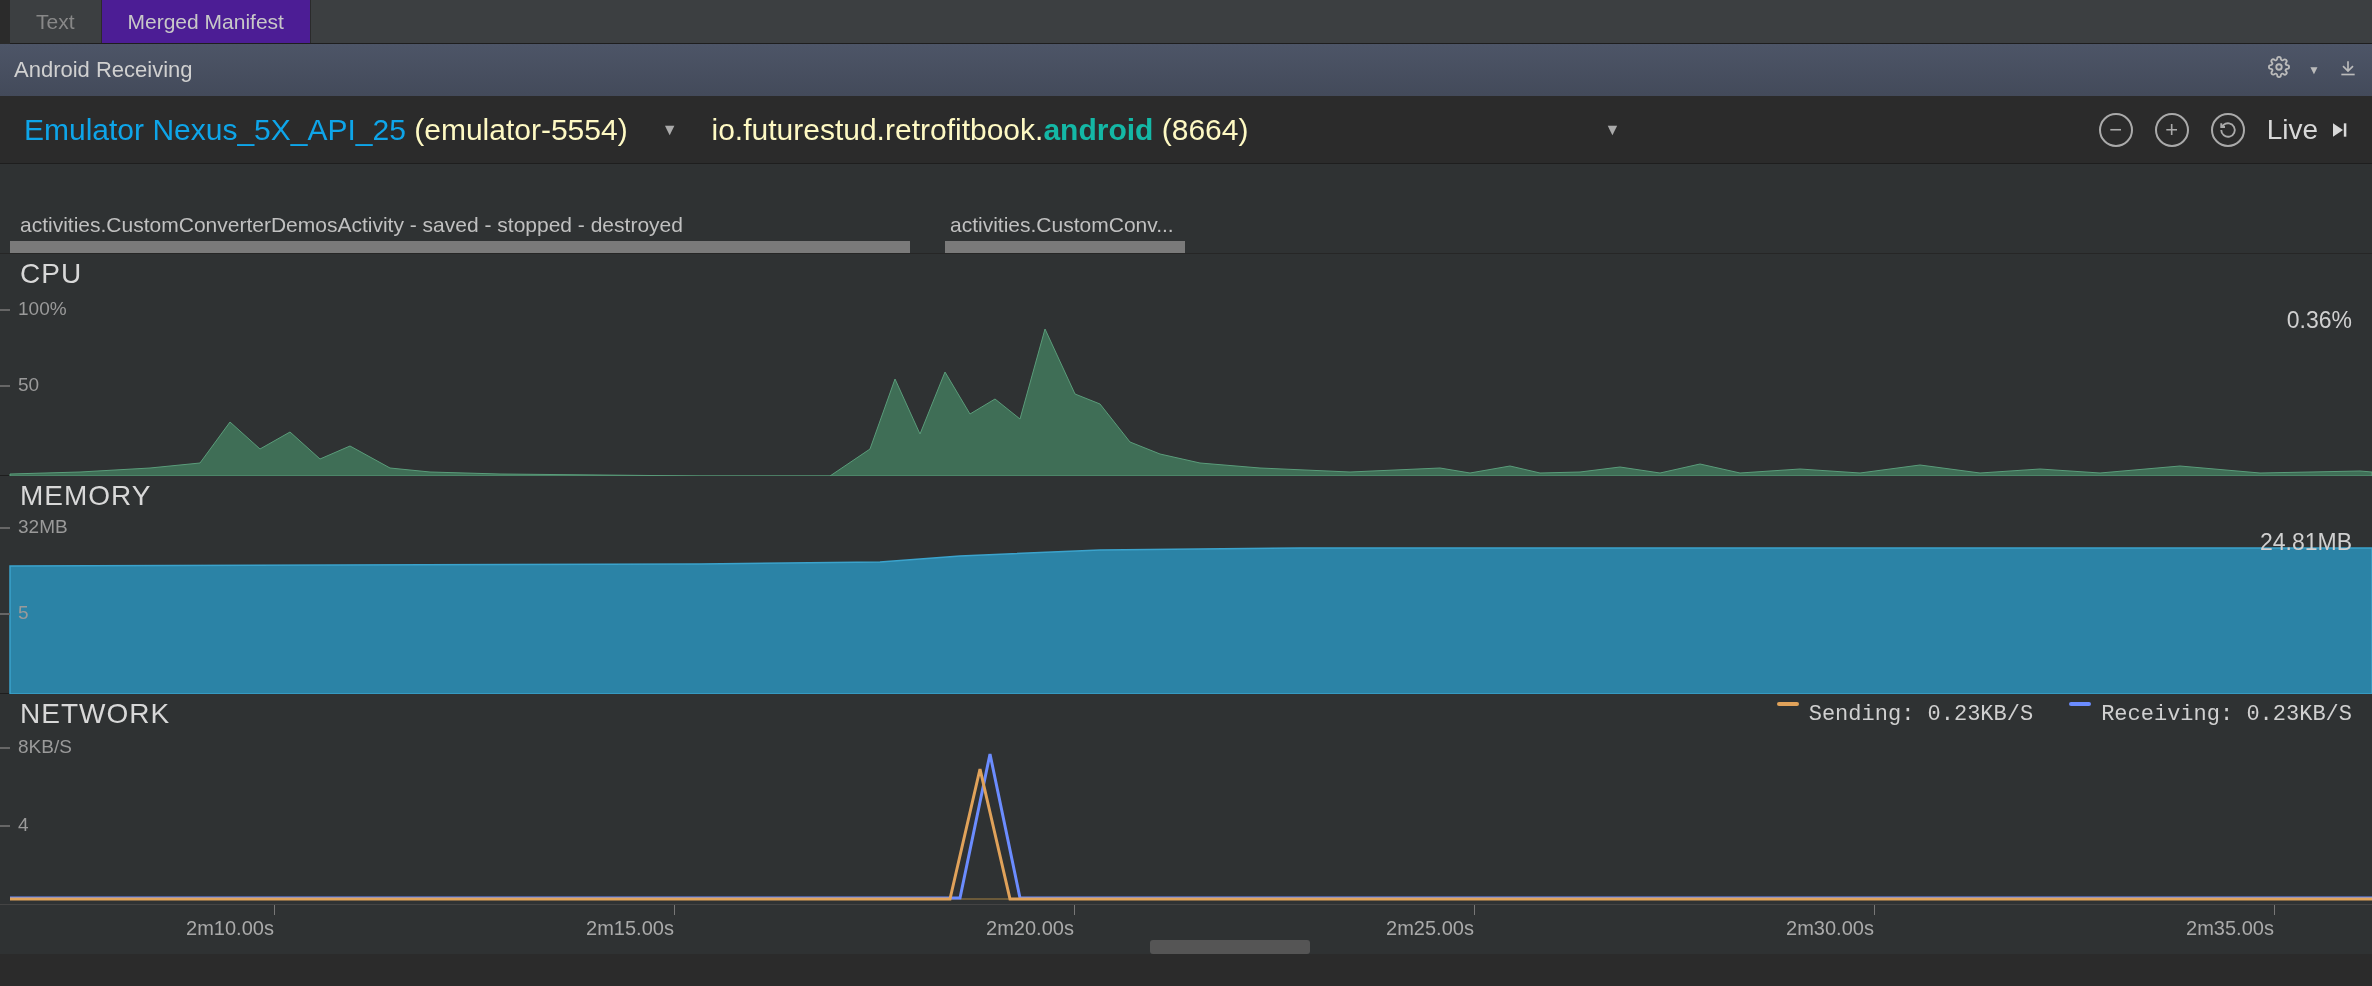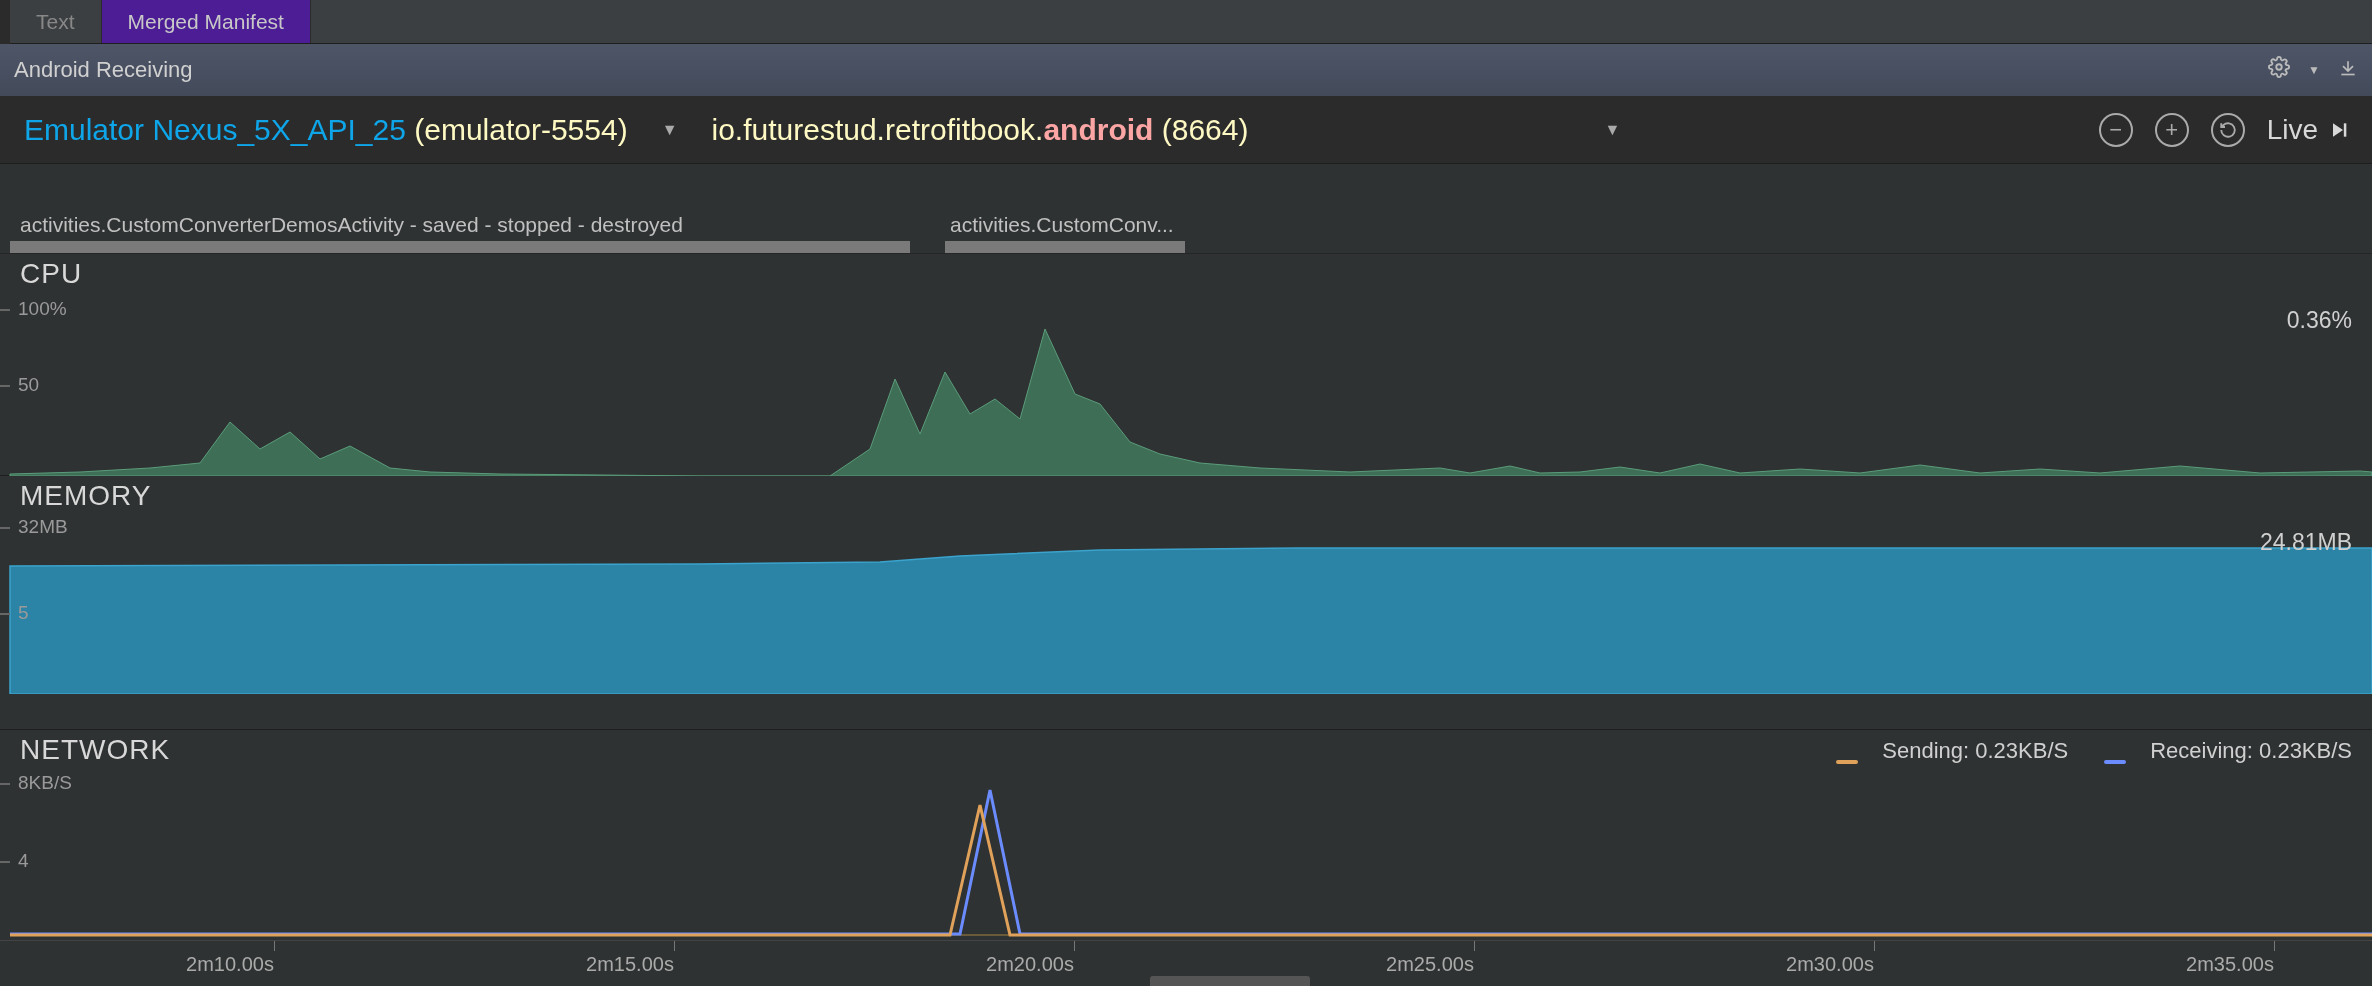--- a/index.html
+++ b/index.html
@@ -121,21 +121,21 @@
 svg.chart { display: block; width: 100%; }
 .legend {
   position: absolute;
   right: 20px;
   top: 8px;
   display: flex;
   gap: 36px;
   font-size: 22px;
   color: #d0d0d0;
 }
-.legend-item { display: flex; align-items: flex-end; gap: 24px; }
+.legend-item { display: flex; align-items: flex-start; gap: 10px; font-family: Liberation Mono, monospace; }
 .swatch { width: 22px; height: 4px; border-radius: 2px; }
 .time-axis {
   height: 50px;
   background: #2f3233;
   position: relative;
   border-top: 1px solid #444;
 }
 .tick {
   position: absolute;
   top: 0;
@@ -188,21 +188,21 @@
 </div>
 
 <div class="device-bar">
   <div class="device-left">
     <span>
       <span style="color:#0ea5e9">Emulator Nexus_5X_API_25</span>
       <span class="dim">(emulator-5554)</span>
     </span>
     <span class="dropdown-triangle">▼</span>
     <span>
-      <span class="dim">io.futurestud.retrofitbook.</span><b style="color:#fca5a5">android</b>
+      <span class="dim">io.futurestud.retrofitbook.</span><b style="color:#14b8a6">android</b>
       <span class="dim">(8664)</span>
     </span>
     <span class="dropdown-triangle" style="padding-left:340px">▼</span>
   </div>
   <div class="device-right">
     <div class="circ-btn">−</div>
     <div class="circ-btn">+</div>
     <div class="circ-btn">
       <svg width="18" height="18" viewBox="0 0 24 24" fill="none" stroke="#aaa" stroke-width="2.5">
           <path d="M3 12a9 9 0 1 0 3-6.7L3 8"></path>
@@ -231,21 +231,21 @@
   <div class="chart-panel" style="height:222px">
     <div class="panel-title">CPU</div>
     <div class="panel-value">0.36%</div>
     <div class="ytick" style="top:44px">100%</div>
     <div class="ytick" style="top:120px">50</div>
     <svg class="chart" height="222" viewBox="0 0 2372 222" preserveAspectRatio="none">
       <path fill="#3f6e56" stroke="#5a9c7a" stroke-width="1" d="M10,222 L10,220 L80,218 L150,214 L200,209 L230,168 L260,195 L290,178 L320,205 L350,192 L390,214 L430,218 L500,220 L700,222 L830,222 L870,195 L895,125 L920,180 L945,118 L970,160 L995,145 L1020,165 L1045,75 L1075,140 L1100,150 L1130,188 L1160,200 L1200,209 L1260,214 L1350,218 L1440,214 L1470,219 L1510,212 L1540,219 L1580,218 L1620,213 L1660,219 L1700,210 L1740,219 L1800,215 L1860,219 L1920,211 L1980,219 L2040,215 L2100,219 L2180,212 L2260,219 L2360,217 L2372,218 L2372,222 Z"></path>
     </svg>
   </div>
 
-  <div class="chart-panel" style="height:254px">
+  <div class="chart-panel" style="height:218px">
     <div class="panel-title">MEMORY</div>
     <div class="panel-value">24.81MB</div>
     <div class="ytick" style="top:40px">32MB</div>
     <div class="ytick" style="top:126px">5</div>
     <svg class="chart" height="218" viewBox="0 0 2372 218" preserveAspectRatio="none">
       <path fill="#2b83a6" stroke="#3ba3cc" stroke-width="1.5" d="M10,218 L10,90 L700,88 L880,86 L960,80 L1100,74 L1300,72 L1440,72 L2372,72 L2372,218 Z"></path>
     </svg>
   </div>
 
   <div class="chart-panel" style="height:210px; border-bottom:none">

